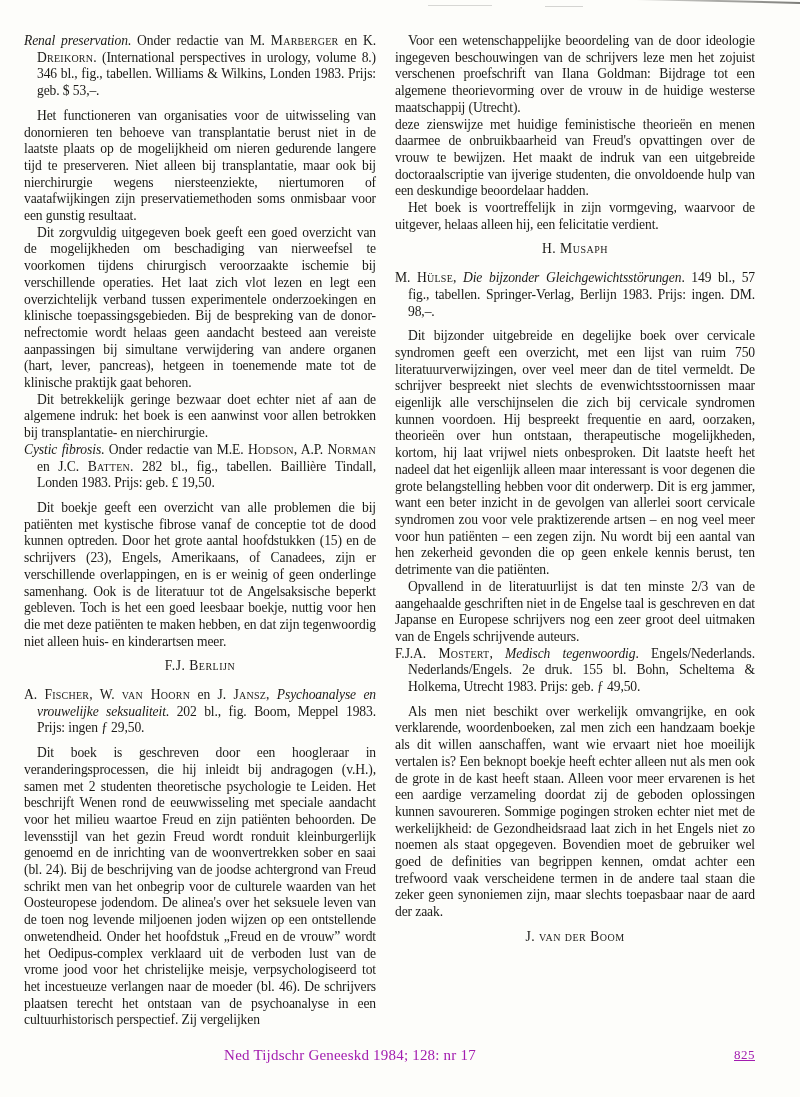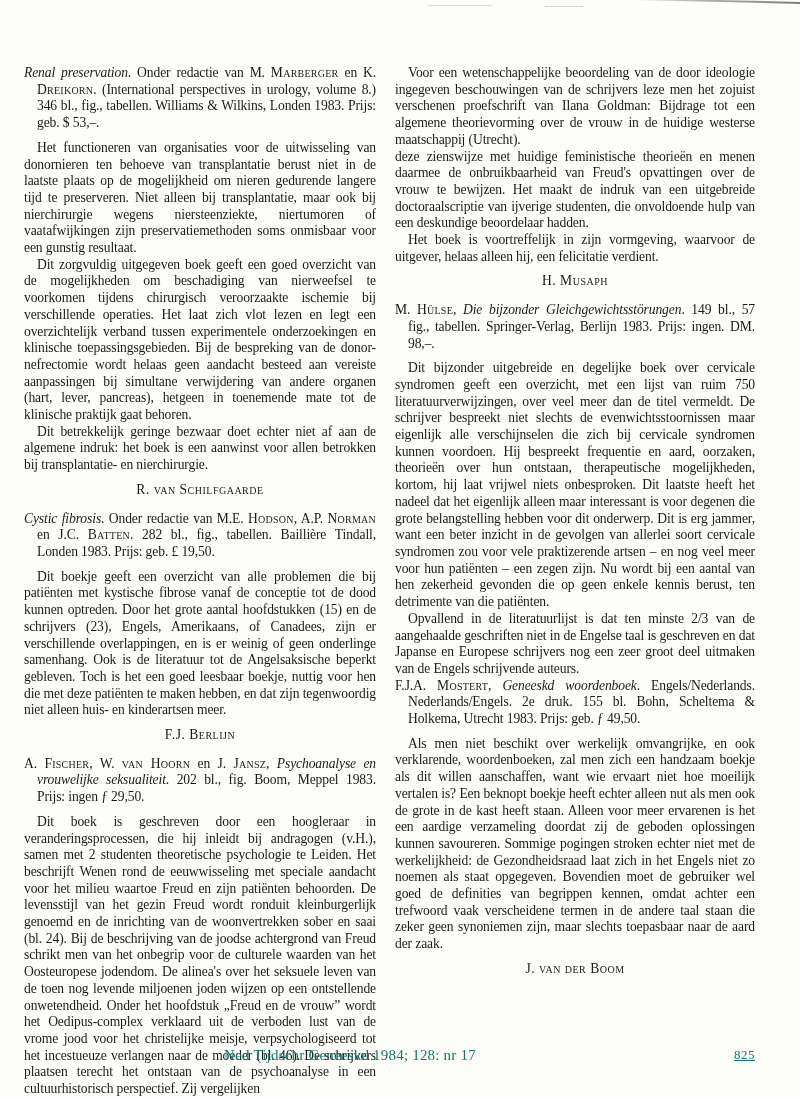--- a/index.html
+++ b/index.html
@@ -30,21 +30,21 @@
     position: absolute; top: 6px; left: 545px;
     width: 38px; height: 1px; background: rgba(120,120,115,0.30);
   }
   .content {
     position: absolute; left: 24px; top: 33px;
     width: 731px;
     display: flex; gap: 19px;
     font-size: 13.6px; line-height: 16.7px;
     letter-spacing: -0.12px;
   }
-  .col { text-align: justify; margin-top: 32px; }
+  .col { text-align: justify; }
   .col-left  { width: 352px; }
   .col-right { width: 360px; }
 
   .review-heading {
     margin: 0 0 8px 0;
     padding-left: 13px; text-indent: -13px;
   }
   .seg-i { font-style: italic; }
   .seg-c { font-variant: small-caps; letter-spacing: 0.25px; }
 
@@ -54,21 +54,21 @@
   .signature {
     margin: 8px 0 12px 0;
     text-align: center;
     font-variant: small-caps;
     letter-spacing: 0.5px;
   }
 
   .footer {
     position: absolute; left: 24px; top: 1047px;
     width: 731px; height: 26px;
-    font-size: 15px; color: #0f766e;
+    font-size: 15px; color: #a21caf;
   }
   .journal-ref {
     position: absolute; left: 0; top: 0;
     width: 652px; text-align: center;
     letter-spacing: 0.2px;
   }
   .page-number {
     position: absolute; right: 0; top: 0;
     font-size: 13px; letter-spacing: 0.5px; text-decoration: underline;
   }
@@ -80,36 +80,35 @@
   <div class="artifact-line"></div>
   <div class="artifact-dash-1"></div>
   <div class="artifact-dash-2"></div>
 
   <div class="content">
     <div class="col col-left">
         <p class="review-heading"><span class="seg-i">Renal preservation</span><span class="seg-p">. Onder redactie van M. </span><span class="seg-c">Marberger</span><span class="seg-p"> en K. </span><span class="seg-c">Dreikorn</span><span class="seg-p">. (International perspectives in urology, volume 8.) 346 bl., fig., tabellen. Williams &amp; Wilkins, Londen 1983. Prijs: geb. $ 53,–.</span></p>
         <p class="para">Het functioneren van organisaties voor de uitwisseling van donornieren ten behoeve van transplantatie berust niet in de laatste plaats op de mogelijkheid om nieren gedurende langere tijd te preserveren. Niet alleen bij transplantatie, maar ook bij nierchirurgie wegens niersteenziekte, niertumoren of vaatafwijkingen zijn preservatiemethoden soms onmisbaar voor een gunstig resultaat.</p>
         <p class="para">Dit zorgvuldig uitgegeven boek geeft een goed overzicht van de mogelijkheden om beschadiging van nierweefsel te voorkomen tijdens chirurgisch veroorzaakte ischemie bij verschillende operaties. Het laat zich vlot lezen en legt een overzichtelijk verband tussen experimentele onderzoekingen en klinische toepassingsgebieden. Bij de bespreking van de donor-nefrectomie wordt helaas geen aandacht besteed aan vereiste aanpassingen bij simultane verwijdering van andere organen (hart, lever, pancreas), hetgeen in toenemende mate tot de klinische praktijk gaat behoren.</p>
         <p class="para">Dit betrekkelijk geringe bezwaar doet echter niet af aan de algemene indruk: het boek is een aanwinst voor allen betrokken bij transplantatie- en nierchirurgie.</p>
-        <p class="signature">R. van Schilfgaarde</p>
         <p class="review-heading"><span class="seg-i">Cystic fibrosis</span><span class="seg-p">. Onder redactie van M.E. </span><span class="seg-c">Hodson</span><span class="seg-p">, A.P. </span><span class="seg-c">Norman</span><span class="seg-p"> en J.C. </span><span class="seg-c">Batten</span><span class="seg-p">. 282 bl., fig., tabellen. Baillière Tindall, Londen 1983. Prijs: geb. £ 19,50.</span></p>
         <p class="para">Dit boekje geeft een overzicht van alle problemen die bij patiënten met kystische fibrose vanaf de conceptie tot de dood kunnen optreden. Door het grote aantal hoofdstukken (15) en de schrijvers (23), Engels, Amerikaans, of Canadees, zijn er verschillende overlappingen, en is er weinig of geen onderlinge samenhang. Ook is de literatuur tot de Angelsaksische beperkt gebleven. Toch is het een goed leesbaar boekje, nuttig voor hen die met deze patiënten te maken hebben, en dat zijn tegenwoordig niet alleen huis- en kinderartsen meer.</p>
         <p class="signature">F.J. Berlijn</p>
         <p class="review-heading"><span class="seg-p">A. </span><span class="seg-c">Fischer</span><span class="seg-p">, W. </span><span class="seg-c">van Hoorn</span><span class="seg-p"> en J. </span><span class="seg-c">Jansz</span><span class="seg-p">, </span><span class="seg-i">Psychoanalyse en vrouwelijke seksualiteit</span><span class="seg-p">. 202 bl., fig. Boom, Meppel 1983. Prijs: ingen ƒ 29,50.</span></p>
         <p class="para">Dit boek is geschreven door een hoogleraar in veranderingsprocessen, die hij inleidt bij andragogen (v.H.), samen met 2 studenten theoretische psychologie te Leiden. Het beschrijft Wenen rond de eeuwwisseling met speciale aandacht voor het milieu waartoe Freud en zijn patiënten behoorden. De levensstijl van het gezin Freud wordt ronduit kleinburgerlijk genoemd en de inrichting van de woonvertrekken sober en saai (bl. 24). Bij de beschrijving van de joodse achtergrond van Freud schrikt men van het onbegrip voor de culturele waarden van het Oosteuropese jodendom. De alinea's over het seksuele leven van de toen nog levende miljoenen joden wijzen op een ontstellende onwetendheid. Onder het hoofdstuk „Freud en de vrouw” wordt het Oedipus-complex verklaard uit de verboden lust van de vrome jood voor het christelijke meisje, verpsychologiseerd tot het incestueuze verlangen naar de moeder (bl. 46). De schrijvers plaatsen terecht het ontstaan van de psychoanalyse in een cultuurhistorisch perspectief. Zij vergelijken</p>
       </div>
     <div class="col col-right">
         <p class="para">Voor een wetenschappelijke beoordeling van de door ideologie ingegeven beschouwingen van de schrijvers leze men het zojuist verschenen proefschrift van Ilana Goldman: Bijdrage tot een algemene theorievorming over de vrouw in de huidige westerse maatschappij (Utrecht).</p>
         <p class="para no-indent">deze zienswijze met huidige feministische theorieën en menen daarmee de onbruikbaarheid van Freud's opvattingen over de vrouw te bewijzen. Het maakt de indruk van een uitgebreide doctoraalscriptie van ijverige studenten, die onvoldoende hulp van een deskundige beoordelaar hadden.</p>
         <p class="para">Het boek is voortreffelijk in zijn vormgeving, waarvoor de uitgever, helaas alleen hij, een felicitatie verdient.</p>
         <p class="signature">H. Musaph</p>
         <p class="review-heading"><span class="seg-p">M. </span><span class="seg-c">Hülse</span><span class="seg-p">, </span><span class="seg-i">Die bijzonder Gleichgewichtsstörungen</span><span class="seg-p">. 149 bl., 57 fig., tabellen. Springer-Verlag, Berlijn 1983. Prijs: ingen. DM. 98,–.</span></p>
         <p class="para">Dit bijzonder uitgebreide en degelijke boek over cervicale syndromen geeft een overzicht, met een lijst van ruim 750 literatuurverwijzingen, over veel meer dan de titel vermeldt. De schrijver bespreekt niet slechts de evenwichtsstoornissen maar eigenlijk alle verschijnselen die zich bij cervicale syndromen kunnen voordoen. Hij bespreekt frequentie en aard, oorzaken, theorieën over hun ontstaan, therapeutische mogelijkheden, kortom, hij laat vrijwel niets onbesproken. Dit laatste heeft het nadeel dat het eigenlijk alleen maar interessant is voor degenen die grote belangstelling hebben voor dit onderwerp. Dit is erg jammer, want een beter inzicht in de gevolgen van allerlei soort cervicale syndromen zou voor vele praktizerende artsen – en nog veel meer voor hun patiënten – een zegen zijn. Nu wordt bij een aantal van hen zekerheid gevonden die op geen enkele kennis berust, ten detrimente van die patiënten.</p>
         <p class="para">Opvallend in de literatuurlijst is dat ten minste 2/3 van de aangehaalde geschriften niet in de Engelse taal is geschreven en dat Japanse en Europese schrijvers nog een zeer groot deel uitmaken van de Engels schrijvende auteurs.</p>
-        <p class="review-heading"><span class="seg-p">F.J.A. </span><span class="seg-c">Mostert</span><span class="seg-p">, </span><span class="seg-i">Geneeskd woordenboek</span><span class="seg-p">. Engels/Nederlands. Nederlands/Engels. 2e druk. 155 bl. Bohn, Scheltema &amp; Holkema, Utrecht 1983. Prijs: geb. ƒ 49,50.</span></p>
+        <p class="review-heading"><span class="seg-p">F.J.A. </span><span class="seg-c">Mostert</span><span class="seg-p">, </span><span class="seg-i">Medisch tegenwoordig</span><span class="seg-p">. Engels/Nederlands. Nederlands/Engels. 2e druk. 155 bl. Bohn, Scheltema &amp; Holkema, Utrecht 1983. Prijs: geb. ƒ 49,50.</span></p>
         <p class="para">Als men niet beschikt over werkelijk omvangrijke, en ook verklarende, woordenboeken, zal men zich een handzaam boekje als dit willen aanschaffen, want wie ervaart niet hoe moeilijk vertalen is? Een beknopt boekje heeft echter alleen nut als men ook de grote in de kast heeft staan. Alleen voor meer ervarenen is het een aardige verzameling doordat zij de geboden oplossingen kunnen savoureren. Sommige pogingen stroken echter niet met de werkelijkheid: de Gezondheidsraad laat zich in het Engels niet zo noemen als staat opgegeven. Bovendien moet de gebruiker wel goed de definities van begrippen kennen, omdat achter een trefwoord vaak verscheidene termen in de andere taal staan die zeker geen synoniemen zijn, maar slechts toepasbaar naar de aard der zaak.</p>
         <p class="signature">J. van der Boom</p>
       </div>
   </div>
 
   <div class="footer">
     <span class="journal-ref">Ned Tijdschr Geneeskd 1984; 128: nr 17</span>
     <span class="page-number">825</span>
   </div>
 </div>

